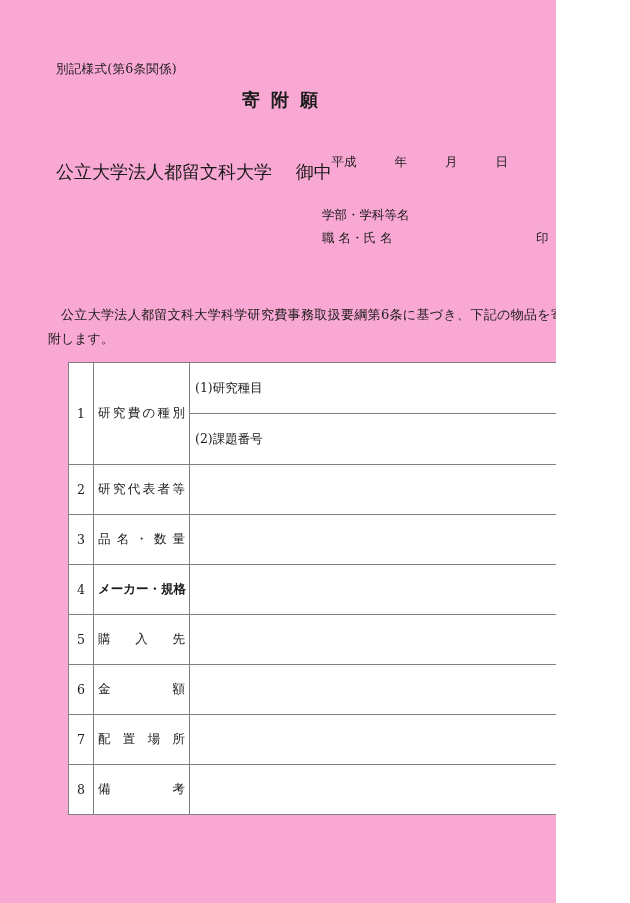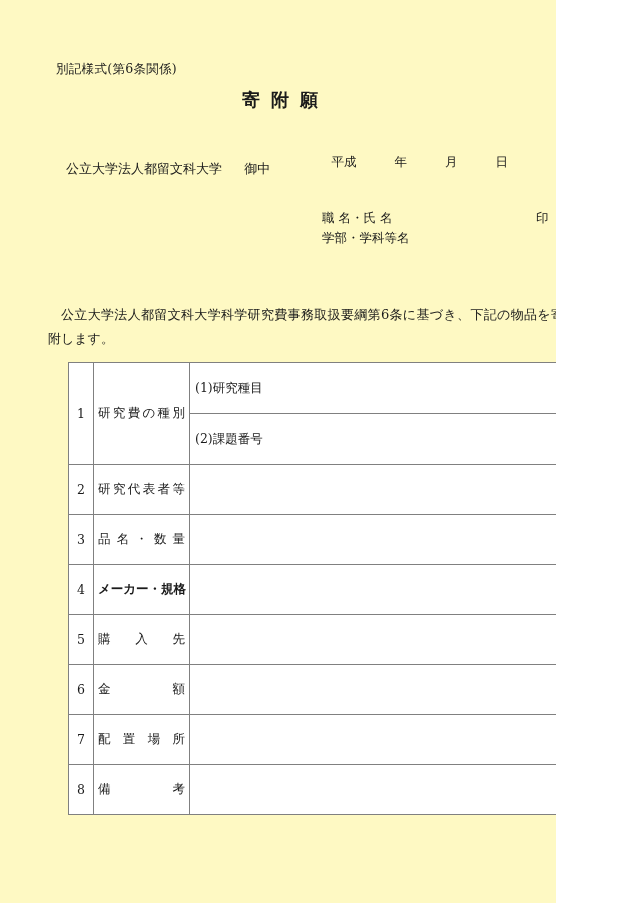--- a/index.html
+++ b/index.html
@@ -4,21 +4,21 @@
 <style>
   html, body {
     margin: 0;
     padding: 0;
     background: #ffffff;
   }
   .page {
     position: relative;
     width: 556px;
     height: 903px;
-    background: #fef9c3;
+    background: #f9a8d4;
     font-family: "DejaVu Serif", "Liberation Serif", serif;
     color: #1a1a1a;
     overflow: hidden;
   }
 
   
   .form-code {
     position: absolute;
     left: 56px;
     top: 61px;
@@ -49,23 +49,23 @@
     font-size: 12.5px;
     white-space: nowrap;
     margin-top: 30px;
   }
   .date-line .gap-era { display: inline-block; width: 30px; }
   .date-line .gap { display: inline-block; width: 30px; }
 
   
   .addressee {
     position: absolute;
-    left: 66px;
+    left: 56px;
     top: 160px;
-    font-size: 13px;
+    font-size: 18px;
     white-space: nowrap;
   }
   .addressee .honorific { margin-left: 18px; }
 
   
   .sig-block {
     position: absolute;
     left: 322px;
     top: 205px;
     font-size: 12.5px;
@@ -156,26 +156,26 @@
     <span class="gap"></span>
     <span>日</span>
   </div>
 
   <div class="addressee">
     <span>公立大学法人都留文科大学</span>
     <span class="honorific">御中</span>
   </div>
 
   <div class="sig-block">
+    <div class="sig-row">
+      <span>学部・学科等名</span>
+    </div>
     <div class="sig-row second">
       <span>職 名・氏 名</span>
       <span class="seal-mark">印</span>
-    </div>
-    <div class="sig-row">
-      <span>学部・学科等名</span>
     </div>
   </div>
 
   <div class="body-text">公立大学法人都留文科大学科学研究費事務取扱要綱第6条に基づき、下記の物品を寄附します。</div>
 
   <table class="form-table">
     <tbody>
 
       <tr>
         <td class="col-num" rowspan="2">1</td>

